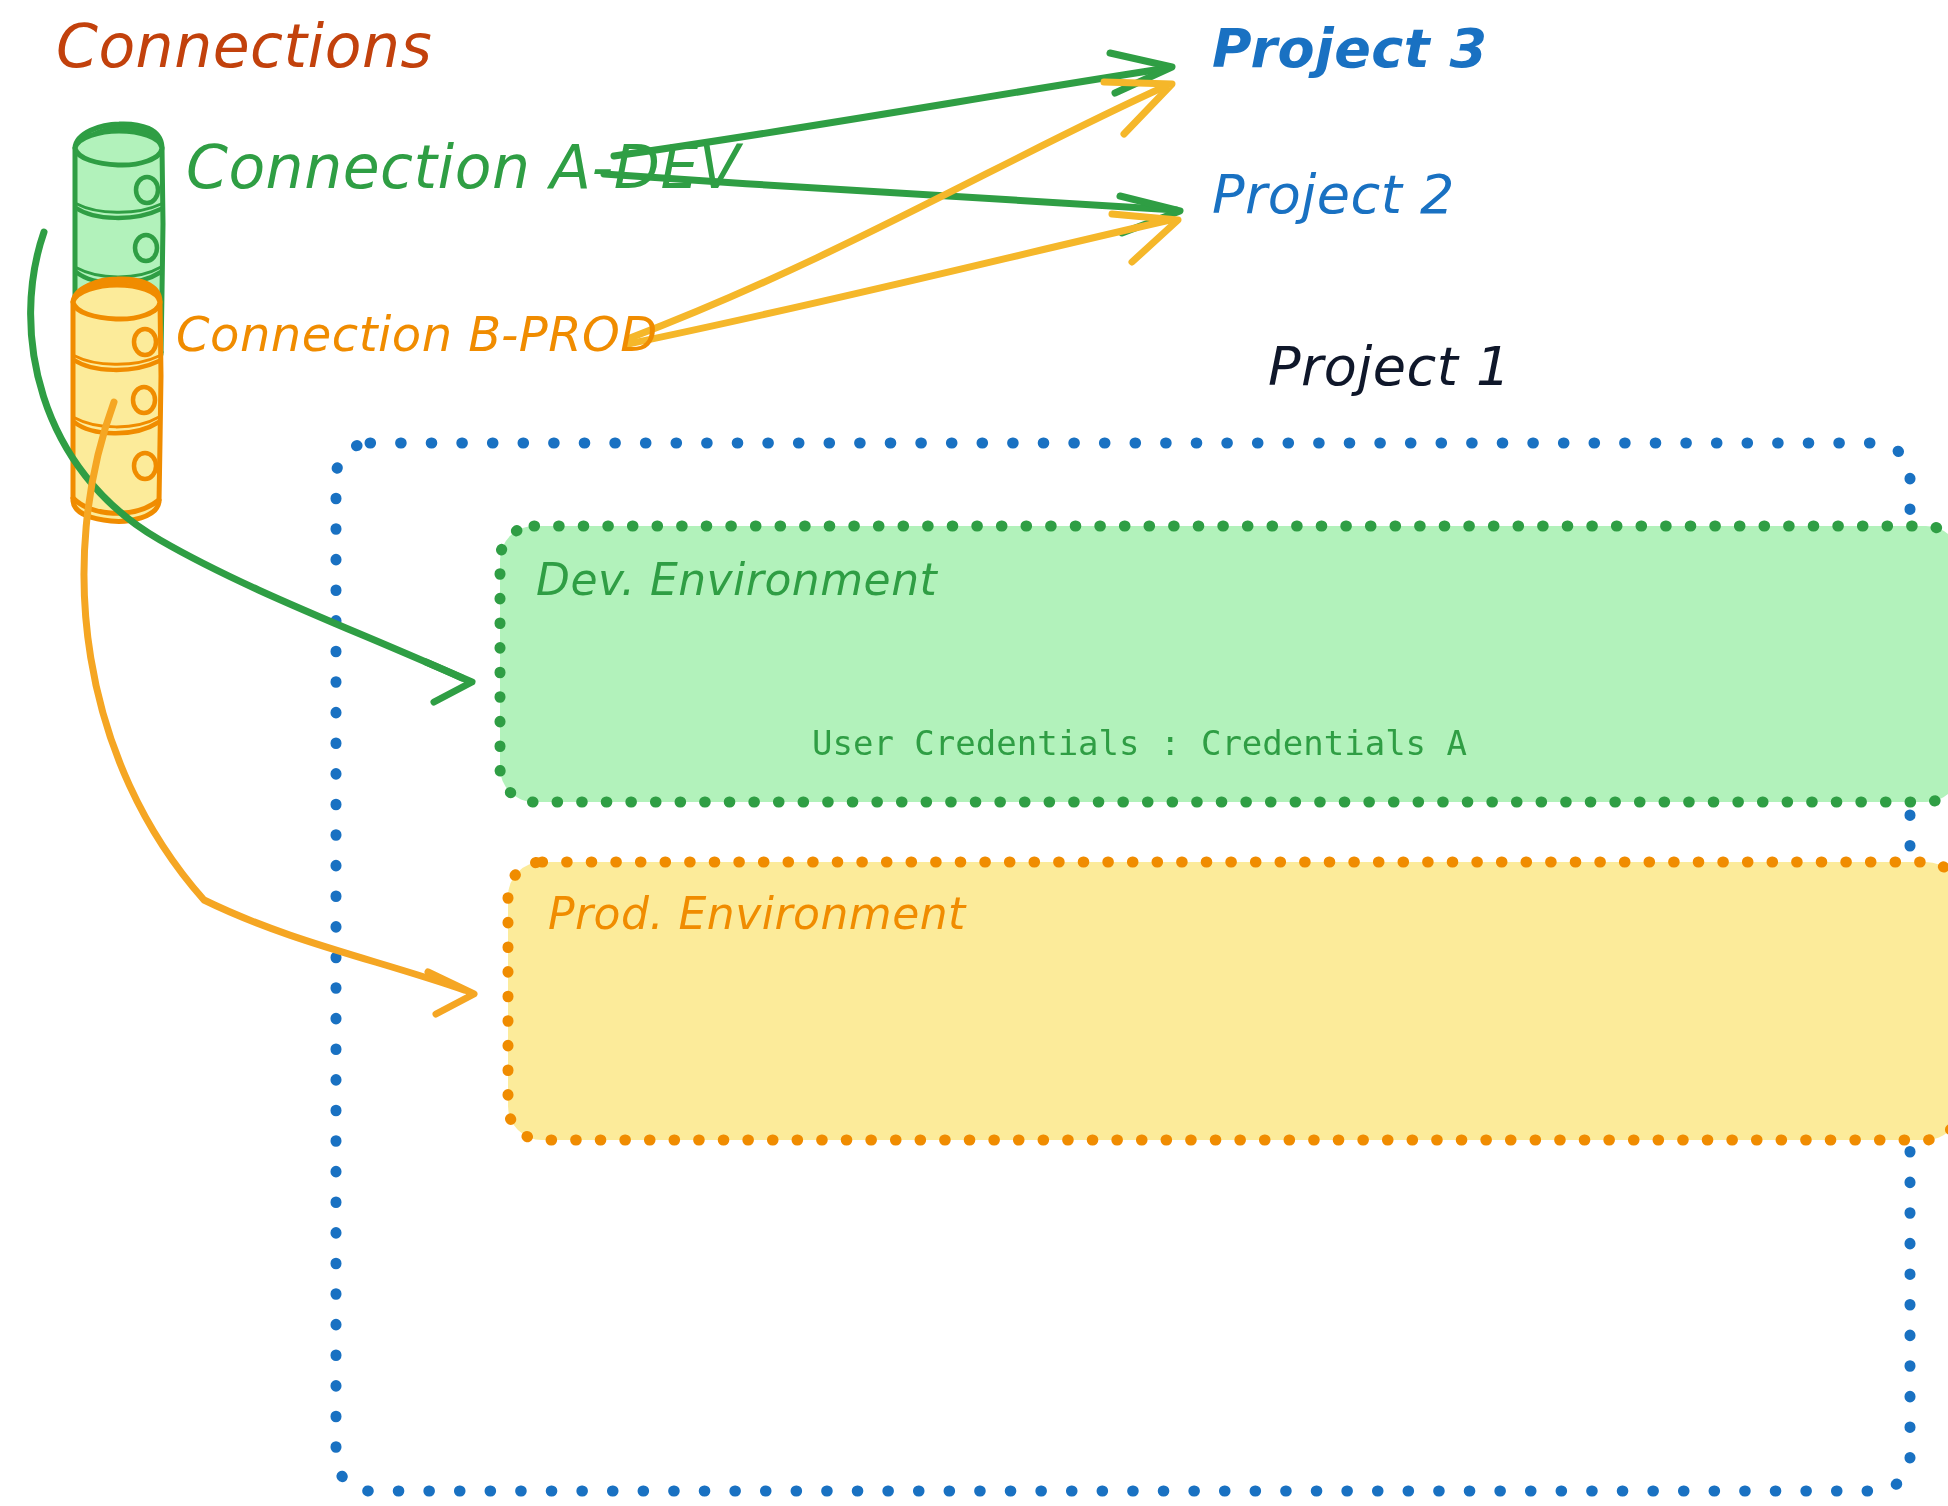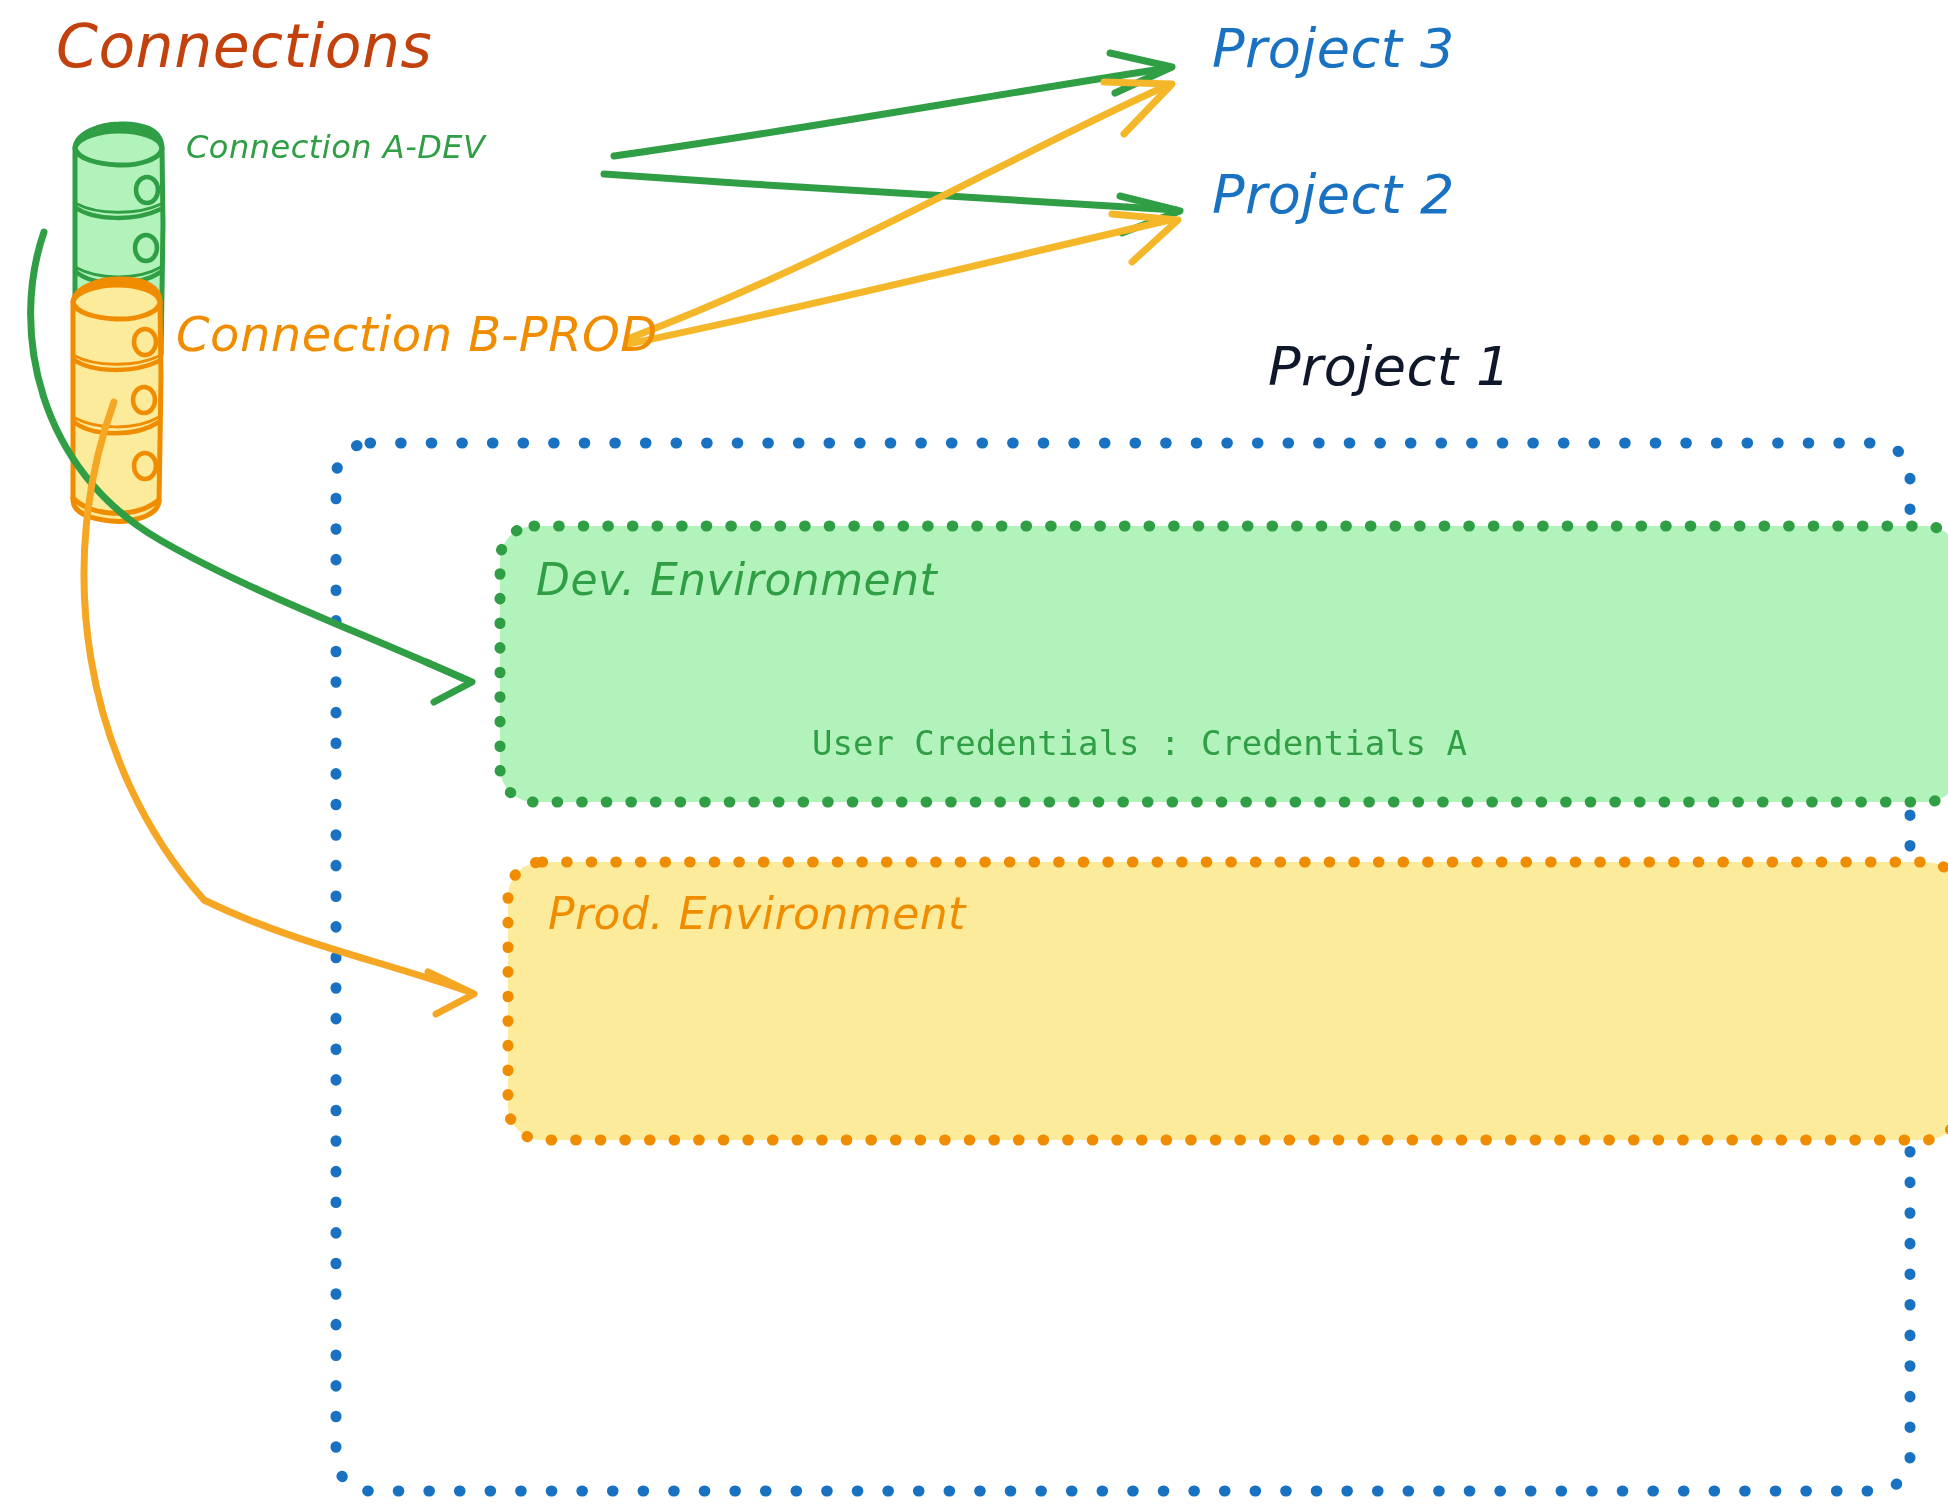--- a/index.html
+++ b/index.html
@@ -45,35 +45,36 @@
   }
 
   #title-connections {
     left: 56px;
     top: 16px;
     font-size: 60px;
     color: #c2410c;
   }
   #label-conn-a {
     left: 186px;
-    top: 131px;
-    font-size: 32px;
+    top: 137px;
+    font-size: 60px;
     color: #2f9e44;
   }
   #label-conn-b {
     left: 176px;
     top: 310px;
     font-size: 48px;
     color: #f08c00;
   }
   #label-project-3 {
     left: 1212px;
     top: 22px;
     font-size: 54px;
     color: #1971c2;
+    font-weight: bold;
   }
   #label-project-2 {
     left: 1212px;
     top: 168px;
     font-size: 54px;
     color: #1971c2;
   }
   #label-project-1 {
     left: 1268px;
     top: 340px;

